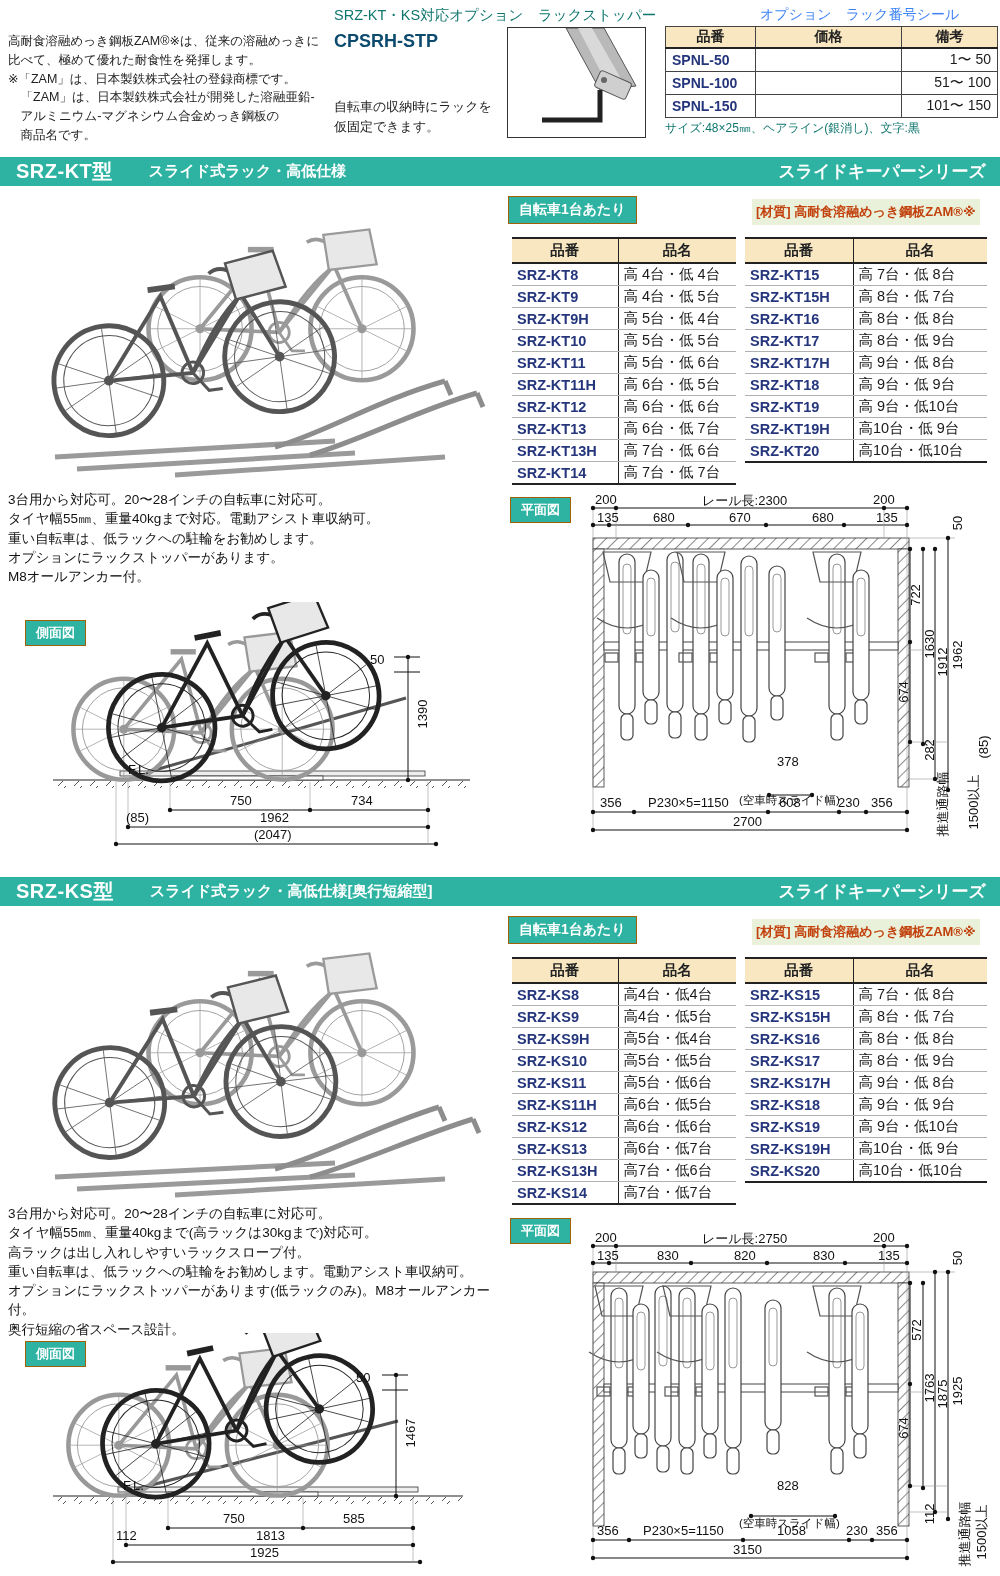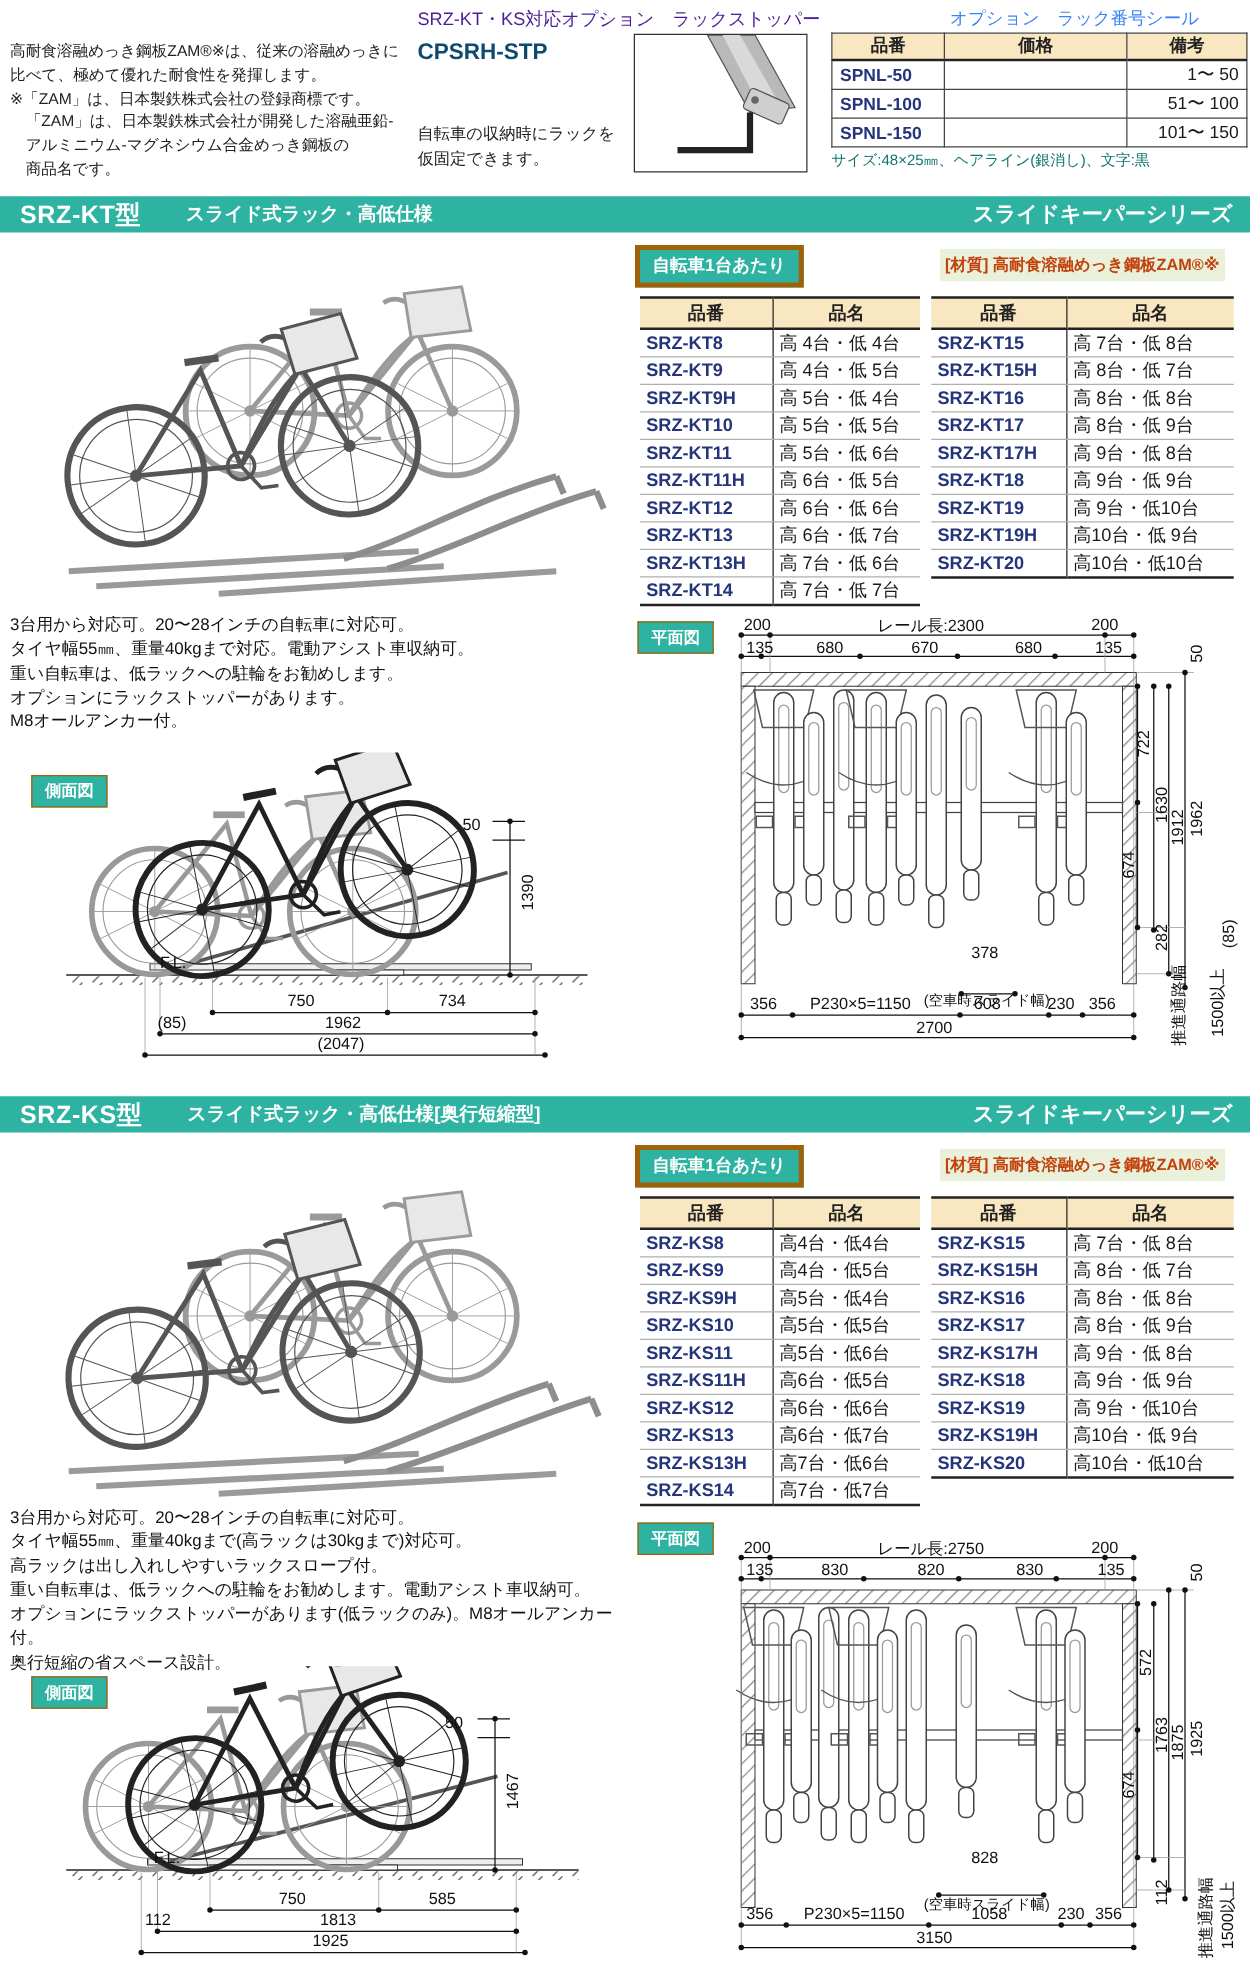--- a/index.html
+++ b/index.html
@@ -2,39 +2,39 @@
 <html><head>
 <meta charset="utf-8">
 <style>
 * { margin:0; padding:0; box-sizing:border-box; }
 body { background:#fff; }
 .page { position:relative; width:1000px; height:1576px; background:#fff; overflow:hidden;
         font-family:"Liberation Sans","DejaVu Sans",sans-serif; color:#1a1a1a; }
 .abs { position:absolute; }
 .note-block { font-size:12.5px; line-height:1.5; color:#222; }
 .note-line { white-space:nowrap; }
-.stopper-title { font-size:14.5px; color:#4c1d95; white-space:nowrap; }
+.stopper-title { font-size:14.5px; color:#0f766e; white-space:nowrap; }
 .stopper-code { font-size:18px; font-weight:bold; color:#0c4a6e; }
 .stopper-desc { font-size:13px; line-height:1.5; color:#222; }
 .photo-box { border:1.5px solid #333; background:#fff; }
 .seal-title { font-size:14px; color:#3b82f6; white-space:nowrap;font-family:Liberation Mono, monospace; }
 .seal-note { font-size:12px; color:#0f766e; white-space:nowrap; }
 .stable { border-collapse:collapse; table-layout:fixed; border:1.5px solid #333; }
 .stable th { background:#f8e7c1; font-size:14px; font-weight:bold; border:1px solid #444;
              border-bottom:2px solid #222; padding:1px 0; color:#222; }
 .stable td { font-size:14px; border:1px solid #444; padding:2px 6px; height:23px; background:#fff; }
 .stable td.code { color:#24357c; font-weight:bold; }
 .stable td.note-cell { text-align:right; }
 .sec-bar { position:absolute; left:0; width:1000px; height:29px; background:#2eb3a3; color:#fff;
            display:flex; align-items:center; }
 .sec-model { font-size:20px; font-weight:bold; margin-left:16px; letter-spacing:0.5px; }
 .sec-sub { font-size:15px; font-weight:bold; margin-left:36px; }
 .sec-series { margin-left:auto; margin-right:14px; font-size:17px; font-weight:bold; }
 .badge { position:absolute; background:#2eb3a3; color:#fff; font-weight:bold; font-size:14px;
-         padding:4px 10px; border:4px solid #a16207; white-space:nowrap; }
+         padding:4px 10px; border:1px solid #a16207; white-space:nowrap; }
 .badge.small { font-size:13px; padding:3px 10px; border-width:1.5px; }
 .material { position:absolute; background:#e9f1da; color:#c2410c; font-size:13px; font-weight:bold;
             padding:4px 4px; white-space:nowrap; }
 .ptable { position:absolute; border-collapse:collapse; table-layout:fixed; }
 .ptable th { background:#f8e7c1; font-size:14.5px; font-weight:bold; color:#222;
              border-top:2px solid #222; border-bottom:2.5px solid #222; padding:2px 0; }
 .ptable th:first-child { border-right:1.5px solid #222; }
 .ptable td { font-size:14.5px; border-bottom:1px solid #b0b0b0; padding:1px 5px; height:21.5px;
              background:#fff; white-space:nowrap; }
 .ptable td.code { color:#24357c; font-weight:bold; border-right:1.5px solid #222; }

